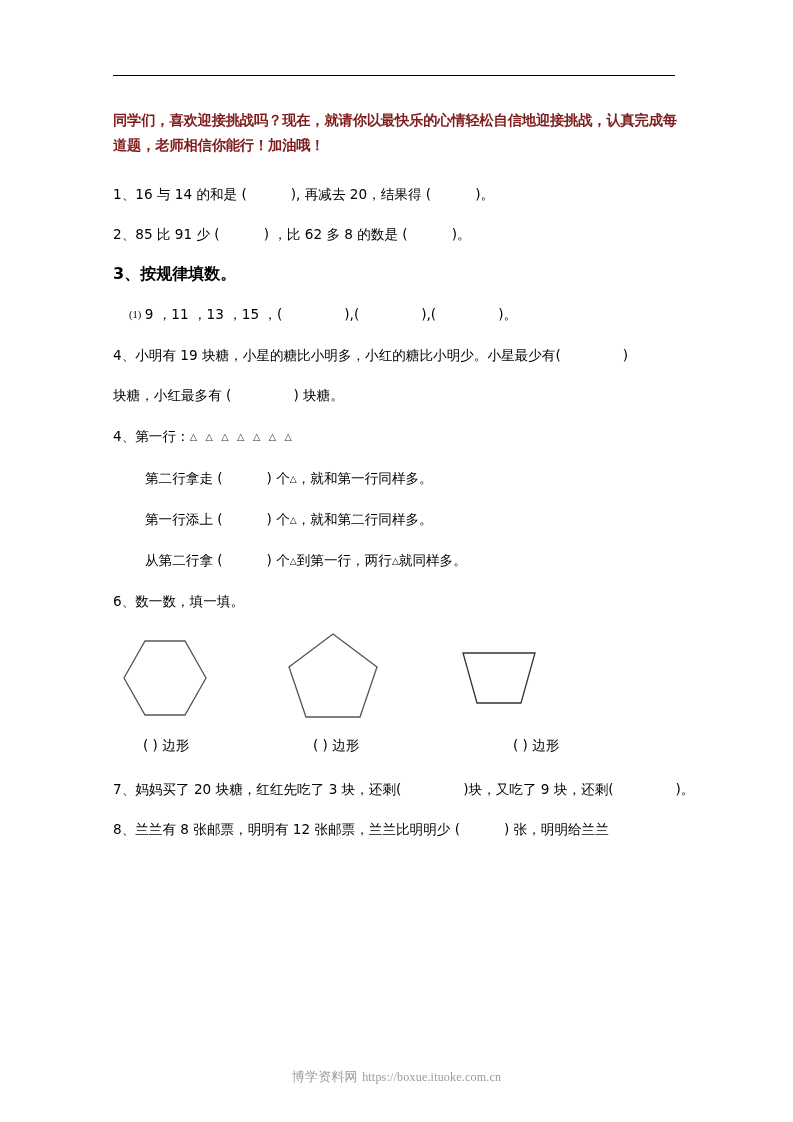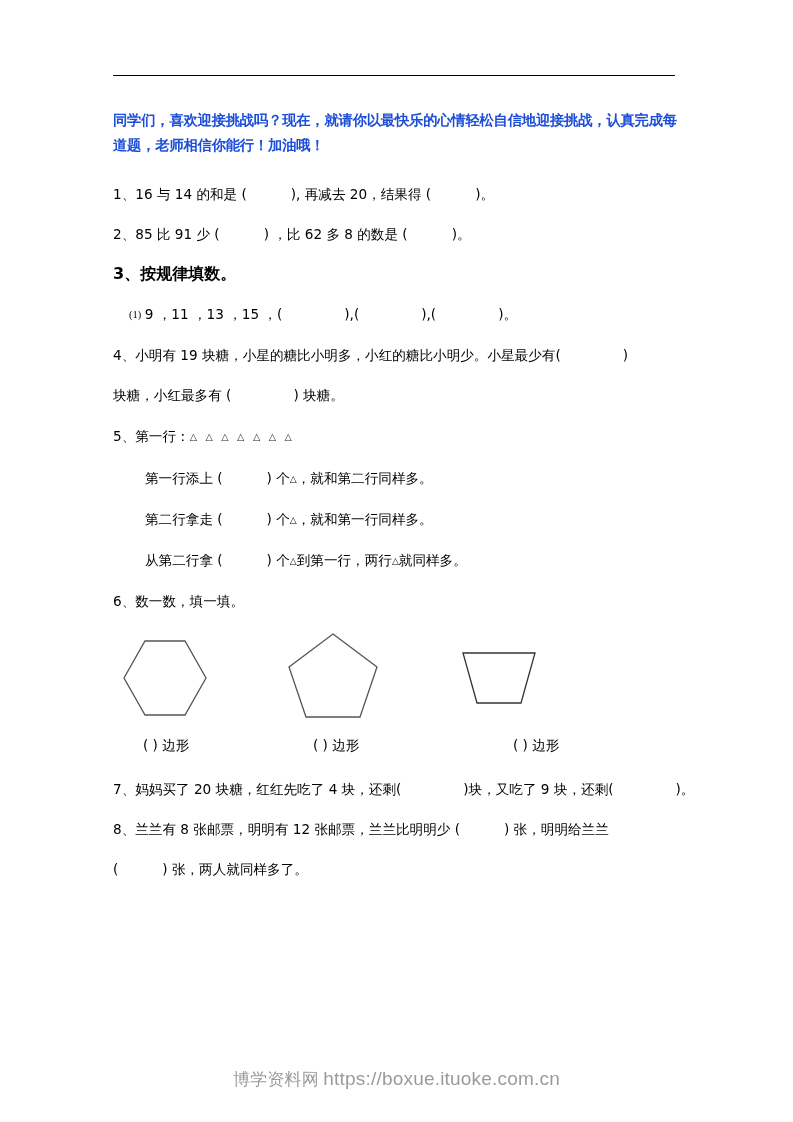--- a/index.html
+++ b/index.html
@@ -33,21 +33,21 @@
 
   .content {
     position: absolute;
     left: 113px;
     top: 108px;
     width: 566px;
   }
 
   
   .intro {
-    color: #1d4ed8;
+    color: #7f1d1d;
     font-family: "DejaVu Sans", "Liberation Sans", sans-serif;
     font-weight: bold;
     font-size: 14.3px;
     line-height: 25px;
     letter-spacing: -0.2px;
     margin: 0 0 26px 0;
     width: 566px;
   }
 
   
@@ -114,22 +114,22 @@
     position: absolute;
     left: 0;
     right: 0;
     top: 1068px;
     text-align: center;
     color: #9b9b9b;
     font-size: 13px;
     font-family: "DejaVu Sans", "Liberation Sans", sans-serif;
     letter-spacing: 0.2px;
   }
-  .footer .fcn { font-size: 17px; margin-top: 12px; }
-  .footer .furl { font-family: Liberation Sans, sans-serif; font-size: 19px; margin-top: 32px; }
+  .footer .fcn { font-size: 13px; margin-top: 12px; }
+  .footer .furl { font-family: Liberation Serif, serif; font-size: 12px; margin-top: 32px; }
 </style>
 </head>
 <body>
 
 <div class="page">
 
   <div class="top-rule"></div>
 
   <div class="content">
 
@@ -154,29 +154,29 @@
 
 
     <p class="q">
       <span class="cn">4、小明有 19 块糖，小星的糖比小明多，小红的糖比小明少。小星最少有(</span><span class="blank-l"></span><span class="cn">)</span>
     </p>
     <p class="q">
       <span class="cn">块糖，小红最多有 (</span><span class="blank-l"></span><span class="cn">) 块糖。</span>
     </p>
 
     <p class="tri-row">
-      <span class="cn">5、第一行：</span><span id="tri-row-1"><span class="tri">△</span><span class="tri">△</span><span class="tri">△</span><span class="tri">△</span><span class="tri">△</span><span class="tri">△</span><span class="tri">△</span></span>
+      <span class="cn">4、第一行：</span><span id="tri-row-1"><span class="tri">△</span><span class="tri">△</span><span class="tri">△</span><span class="tri">△</span><span class="tri">△</span><span class="tri">△</span><span class="tri">△</span></span>
+    </p>
+
+    <p class="q indent2">
+      <span class="cn">第二行拿走 (</span><span class="blank-m"></span><span class="cn">) 个</span><span class="tri-inline">△</span><span class="cn">，就和第一行同样多。</span>
     </p>
 
     <p class="q indent2">
       <span class="cn">第一行添上 (</span><span class="blank-m"></span><span class="cn">) 个</span><span class="tri-inline">△</span><span class="cn">，就和第二行同样多。</span>
-    </p>
-
-    <p class="q indent2">
-      <span class="cn">第二行拿走 (</span><span class="blank-m"></span><span class="cn">) 个</span><span class="tri-inline">△</span><span class="cn">，就和第一行同样多。</span>
     </p>
 
     <p class="q indent2">
       <span class="cn">从第二行拿 (</span><span class="blank-m"></span><span class="cn">) 个</span><span class="tri-inline">△</span><span class="cn">到第一行，两行</span><span class="tri-inline">△</span><span class="cn">就同样多。</span>
     </p>
 
     <p class="q">
       <span class="cn">6、数一数，填一填。</span>
     </p>
 
@@ -192,28 +192,25 @@
       </svg>
     </div>
 
     <div class="shape-labels">
       <span class="lbl lbl-1 cn">(        ) 边形</span>
       <span class="lbl lbl-2 cn">(        ) 边形</span>
       <span class="lbl lbl-3 cn">(        ) 边形</span>
     </div>
 
     <p class="q">
-      <span class="cn">7、妈妈买了 20 块糖，红红先吃了 4 块，还剩(</span><span class="blank-l"></span><span class="cn">)块，又吃了 9 块，还剩(</span><span class="blank-l"></span><span class="cn">)。</span>
+      <span class="cn">7、妈妈买了 20 块糖，红红先吃了 3 块，还剩(</span><span class="blank-l"></span><span class="cn">)块，又吃了 9 块，还剩(</span><span class="blank-l"></span><span class="cn">)。</span>
     </p>
 
     <p class="q">
       <span class="cn">8、兰兰有 8 张邮票，明明有 12 张邮票，兰兰比明明少 (</span><span class="blank-m"></span><span class="cn">) 张，明明给兰兰</span>
-    </p>
-    <p class="q">
-      <span class="cn">(</span><span class="blank-m"></span><span class="cn">) 张，两人就同样多了。</span>
     </p>
 
   </div>
 
   <div class="footer">
     <span class="fcn">博学资料网</span>
     <span class="furl">https://boxue.ituoke.com.cn</span>
   </div>
 
 </div>

